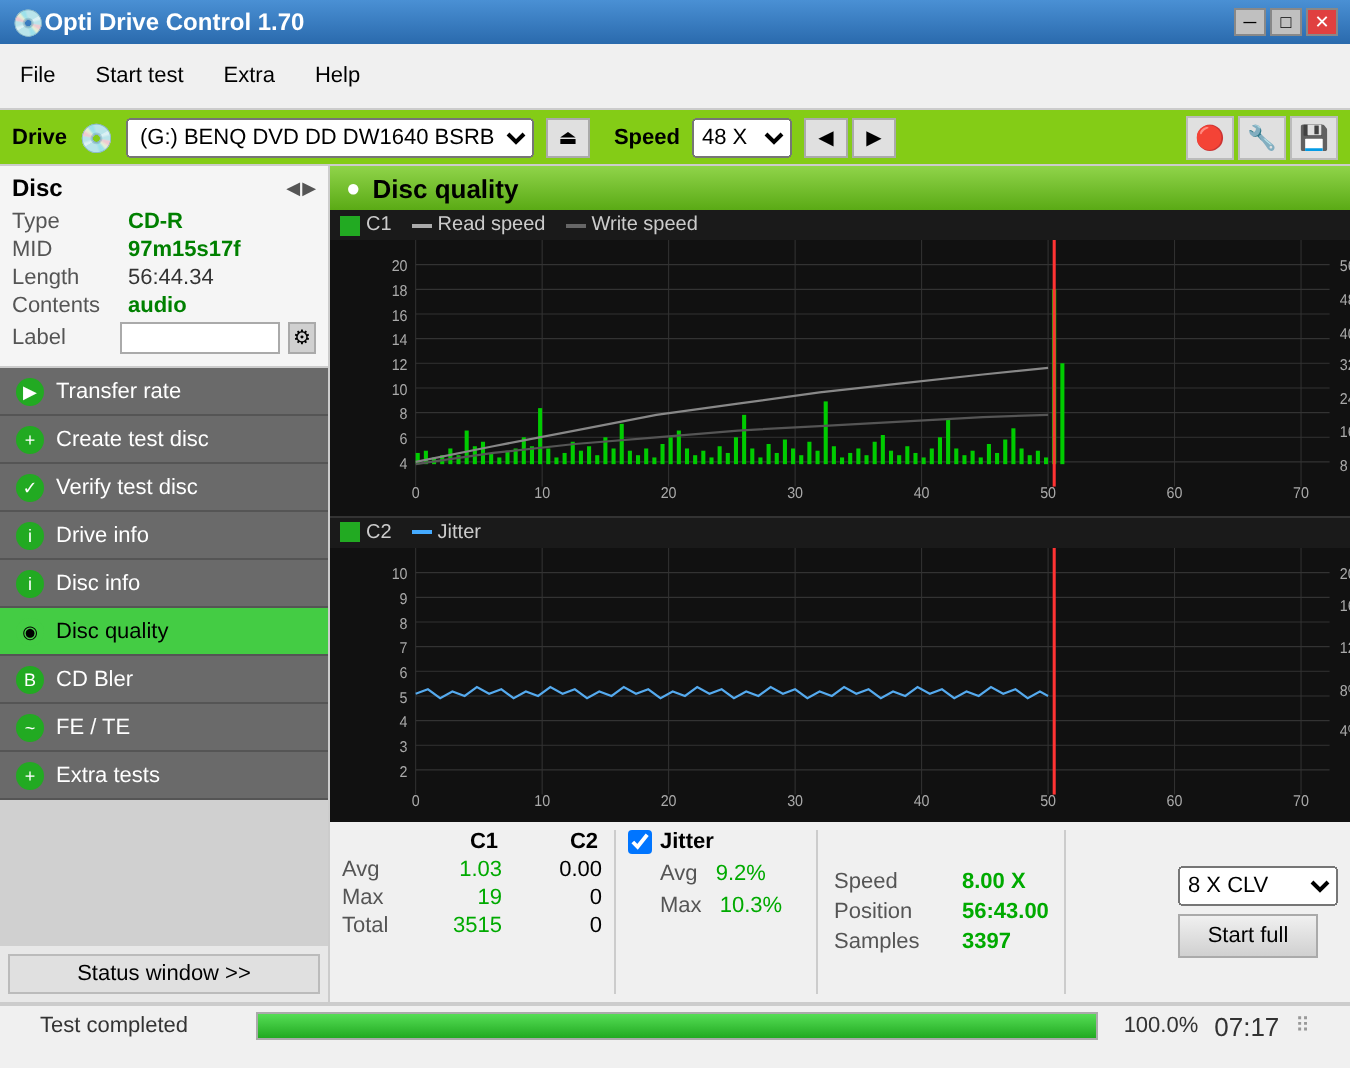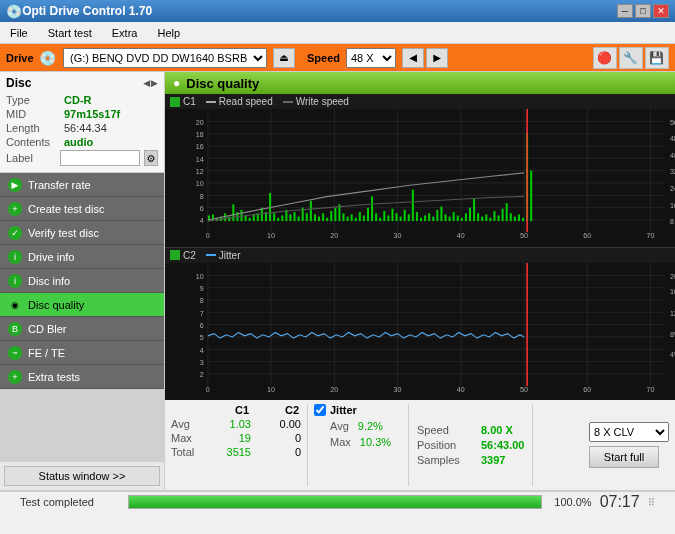--- a/index.html
+++ b/index.html
@@ -26,29 +26,29 @@
       cursor: pointer;
       color: #000;
     }
     
     
     .menu-bar {
       background: #f0f0f0;
       display: flex;
       padding: 2px 4px;
       gap: 8px;
-      height: 22px;
+      height: 33px;
       align-items: center;
       border-bottom: 1px solid #ccc;
     }
     .menu-item { padding: 2px 6px; font-size: 11px; cursor: pointer; }
     
     
     .drive-bar {
-      background: #f97316;
+      background: #84cc16;
       display: flex;
       align-items: center;
       padding: 3px 6px;
       gap: 6px;
       height: 28px;
       border-bottom: 1px solid #ccc;
     }
     .drive-label { font-size: 11px; font-weight: bold; }
     .drive-select {
       font-size: 11px;
@@ -203,21 +203,21 @@
       flex: 1;
       height: 14px;
       background: #ccc;
       border: 1px solid #aaa;
     }
     .progress-bar-fill {
       height: 100%;
       background: linear-gradient(to bottom, #55dd55, #22aa22);
     }
     .progress-pct { font-size: 11px; color: #333; min-width: 42px; text-align: right; }
-    .status-time { font-size: 16px; color: #333; margin-left: auto; }
+    .status-time { font-size: 13px; color: #333; margin-left: auto; }
     .status-grip { color: #999; font-size: 10px; }
     
     .stats-all {
       display: flex;
       background: #f0f0f0;
       height: 90px;
     }
     
     
     .main-layout {

